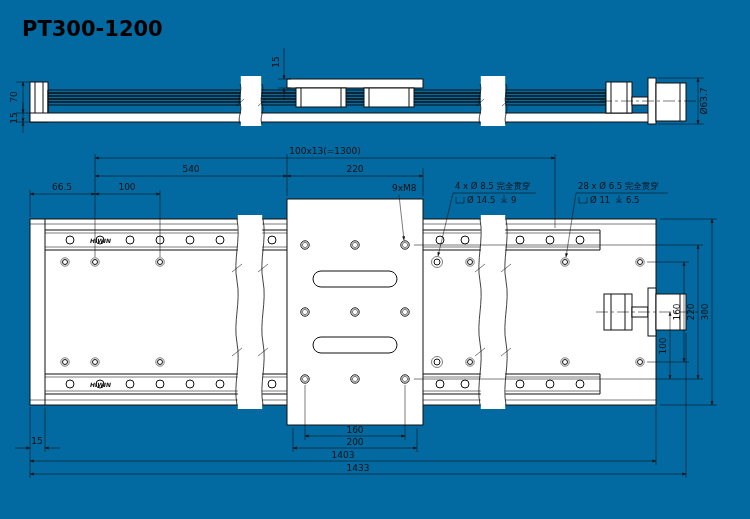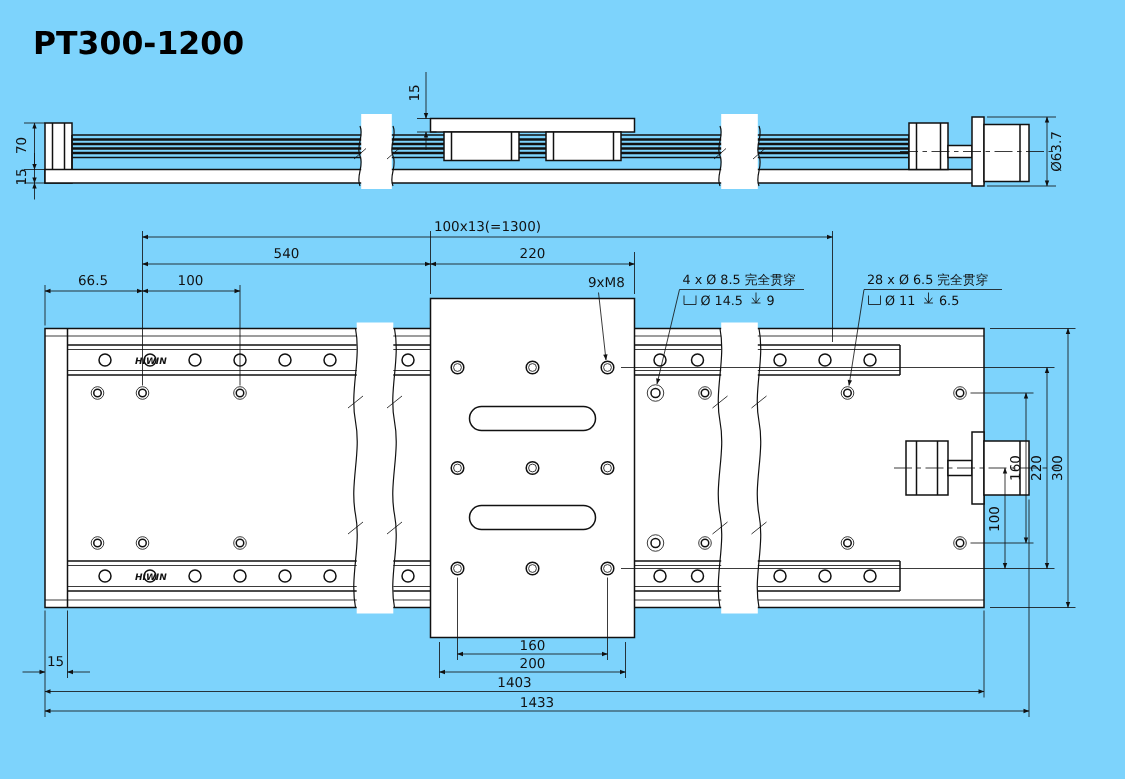--- a/index.html
+++ b/index.html
@@ -1,16 +1,16 @@
 <!DOCTYPE html>
 <html><head>
 <meta charset="utf-8">
 <style>
   html,body{margin:0;padding:0;background:#fff;}
-  #stage{position:relative;width:750px;height:519px;background:#7dd3fc;overflow:hidden;}
+  #stage{position:relative;width:750px;height:519px;background:#0369a1;overflow:hidden;}
   svg{display:block;}
   .s1{stroke:#111;stroke-width:1;fill:none;}
   .s2{stroke:#111;stroke-width:1.7;fill:none;}
   .sw{fill:#fff;stroke:#111;stroke-width:1;}
   .et{stroke:#111;stroke-width:0.55;fill:none;}
   .cl{stroke:#111;stroke-width:0.55;fill:none;stroke-dasharray:12 3 3 3;}
   .wo{fill:#fff;stroke:none;}
   .brk{stroke:#111;stroke-width:0.8;fill:none;}
   .t{font-family:"DejaVu Sans",sans-serif;font-size:9px;fill:#111;}
   .t8{font-family:"DejaVu Sans",sans-serif;font-size:8.5px;fill:#111;}

